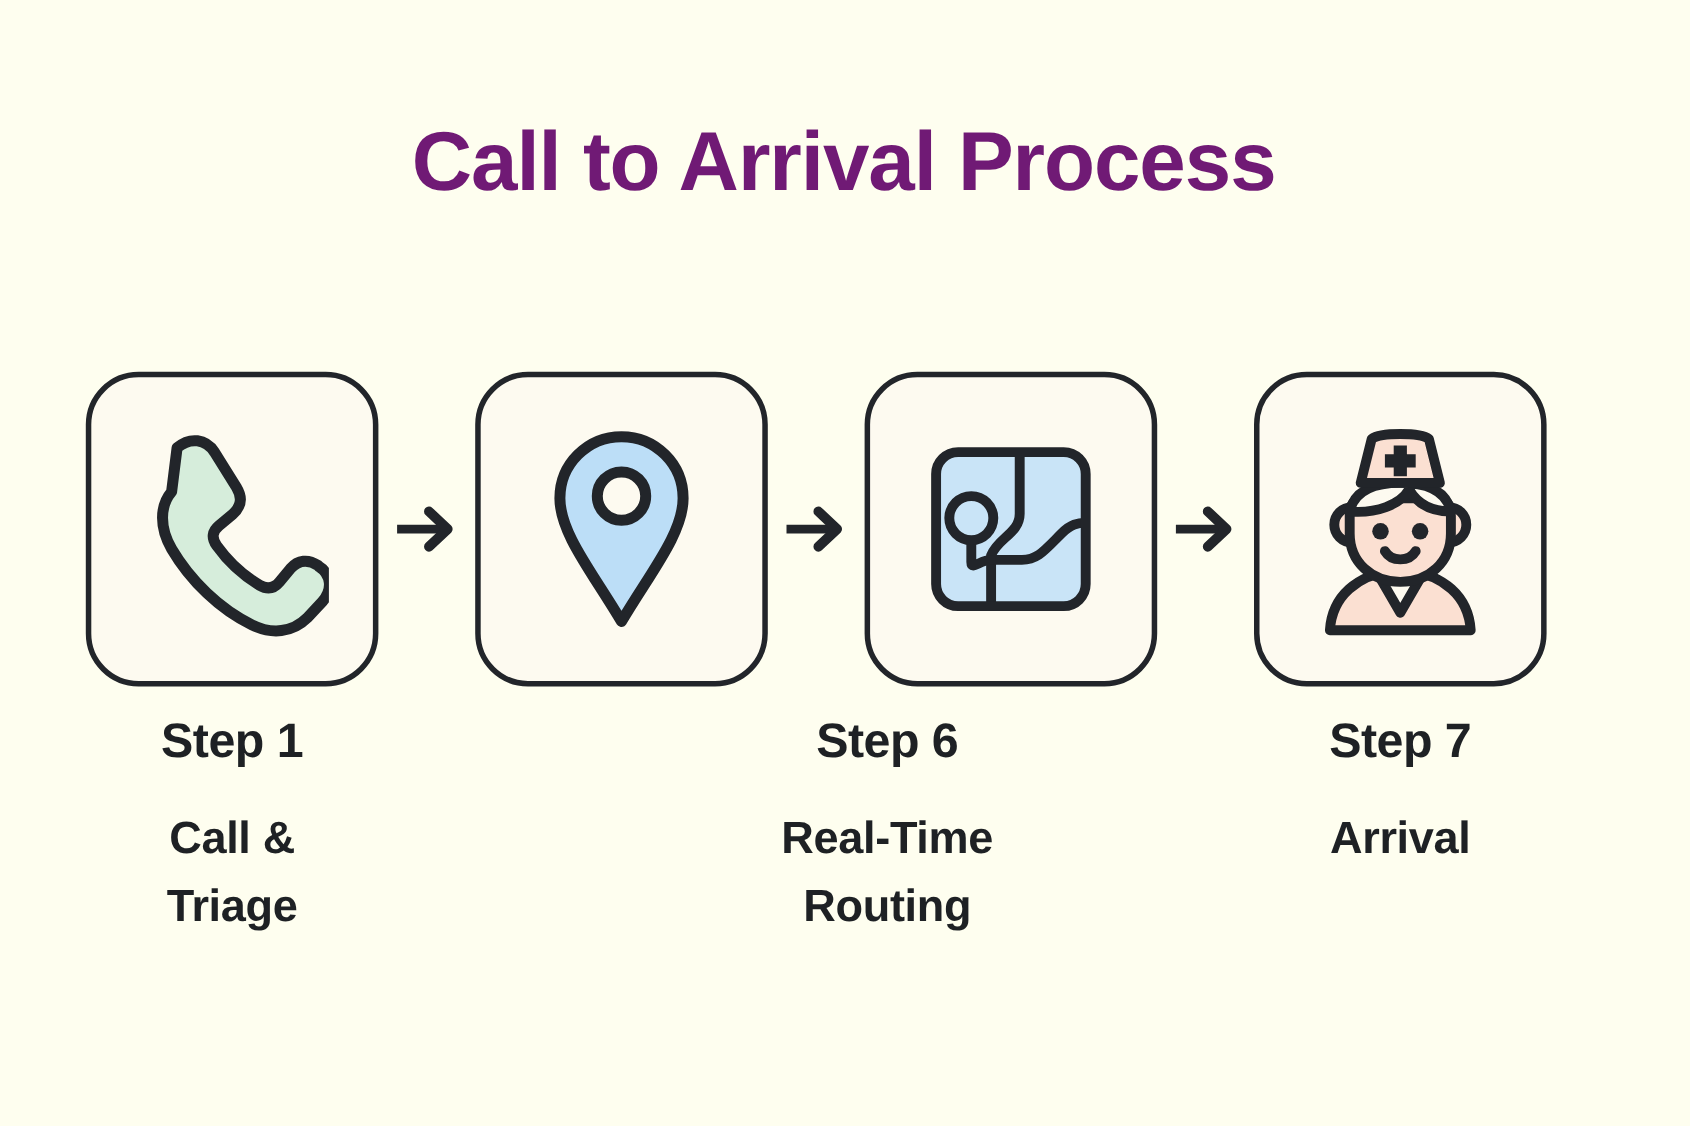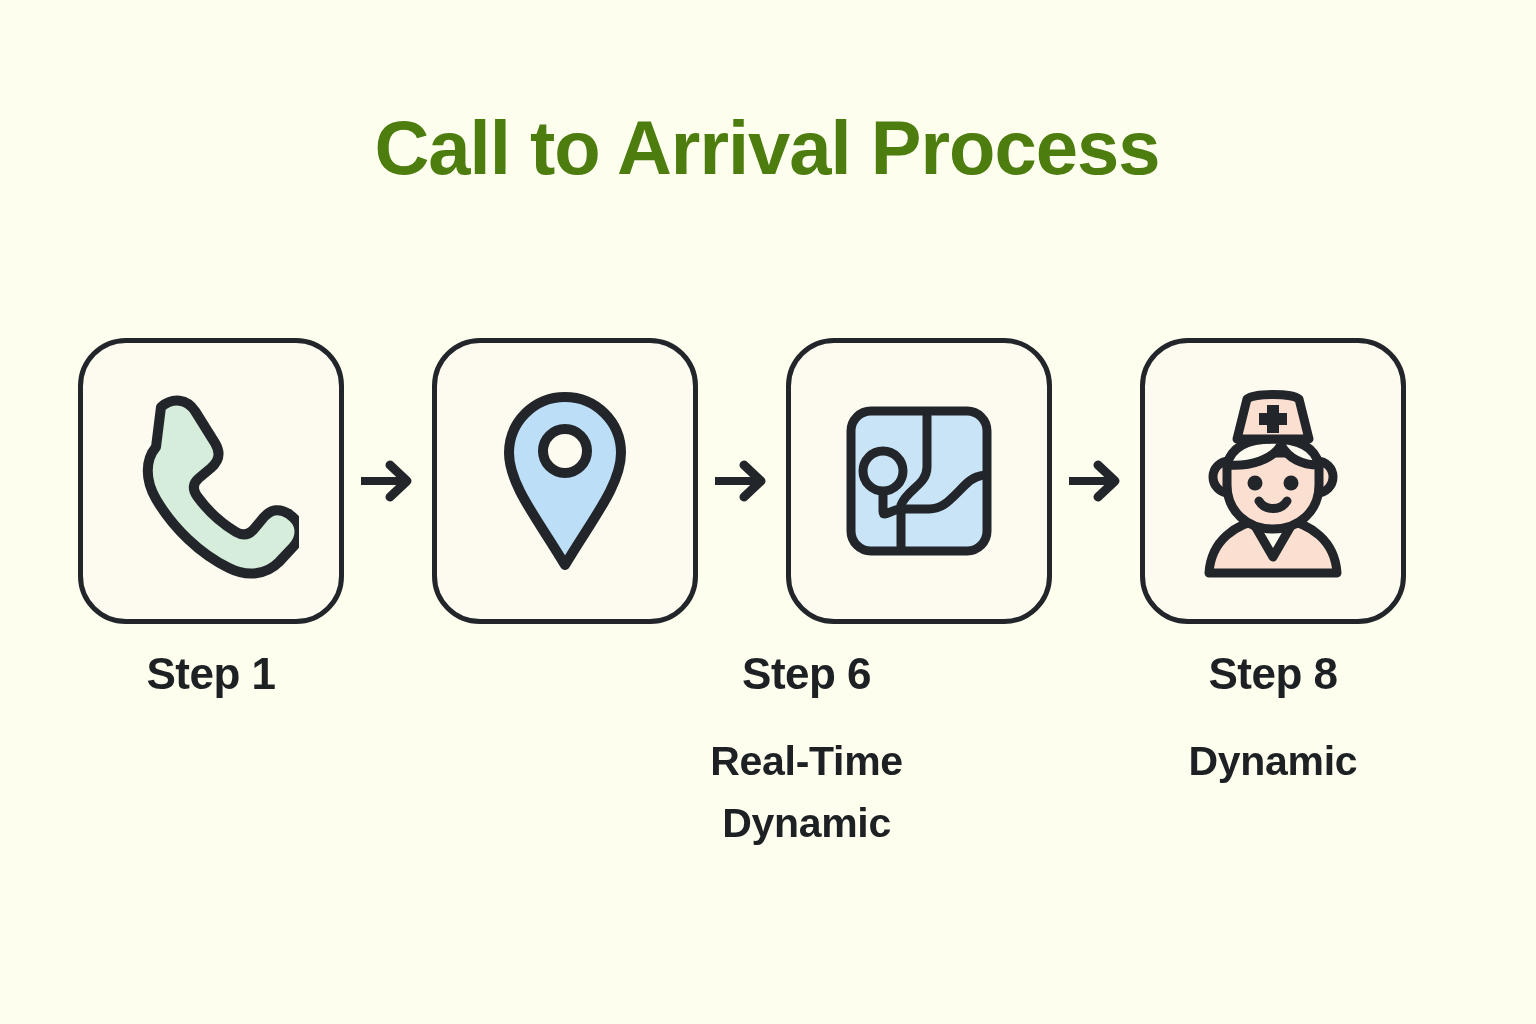--- a/index.html
+++ b/index.html
@@ -21,21 +21,21 @@
   }
 
   .title {
     position: absolute;
     left: 0; top: 104px;
     width: 1534px;
     text-align: center;
     font-size: 76px;
     font-weight: bold;
     letter-spacing: -1px;
-    color: #4d7c0f;
+    color: #701a75;
     white-space: nowrap;
   }
 
   .flow {
     position: absolute;
     left: 78px;
     top: 338px;
     width: 1328px;
     height: 286px;
     display: flex;
@@ -185,31 +185,32 @@
         <path d="M74 120 C80 130 96 130 102 120" fill="none" stroke="#22252a" stroke-width="9" stroke-linecap="round"></path>
       </svg>
     </div>
 
   </div>
 
   <div class="labels">
 
     <div class="label-col">
       <div class="step-num">Step 1</div>
+      <div class="step-name">Call &amp; Triage</div>
     </div>
     <div class="label-gap"></div>
 
     <div class="label-gap"></div>
 
     <div class="label-col">
       <div class="step-num">Step 6</div>
-      <div class="step-name">Real-Time Dynamic</div>
+      <div class="step-name">Real-Time Routing</div>
     </div>
     <div class="label-gap"></div>
 
     <div class="label-col">
-      <div class="step-num">Step 8</div>
-      <div class="step-name">Dynamic</div>
+      <div class="step-num">Step 7</div>
+      <div class="step-name">Arrival</div>
     </div>
 
   </div>
 
 </div>
 
 </body></html>

